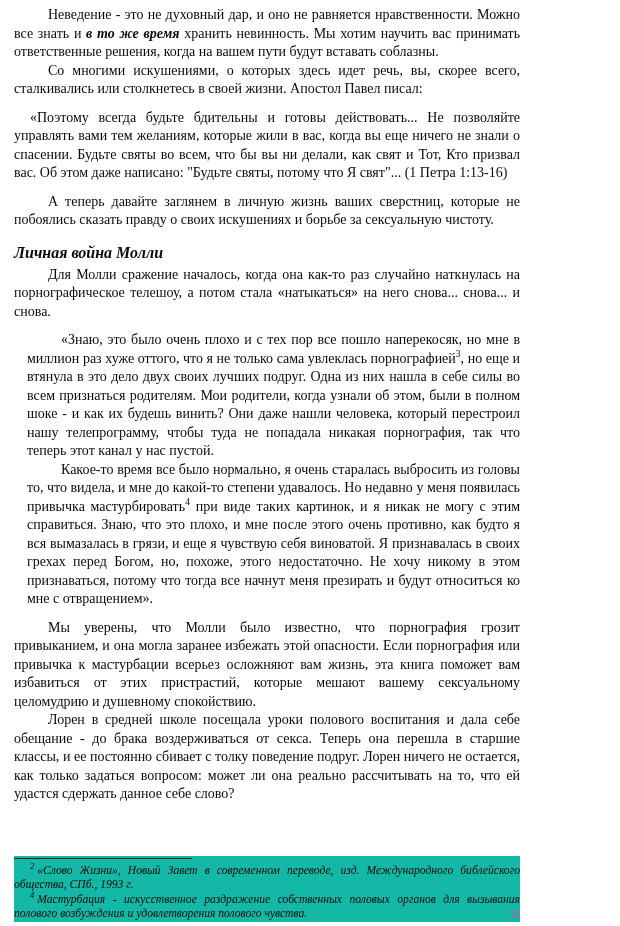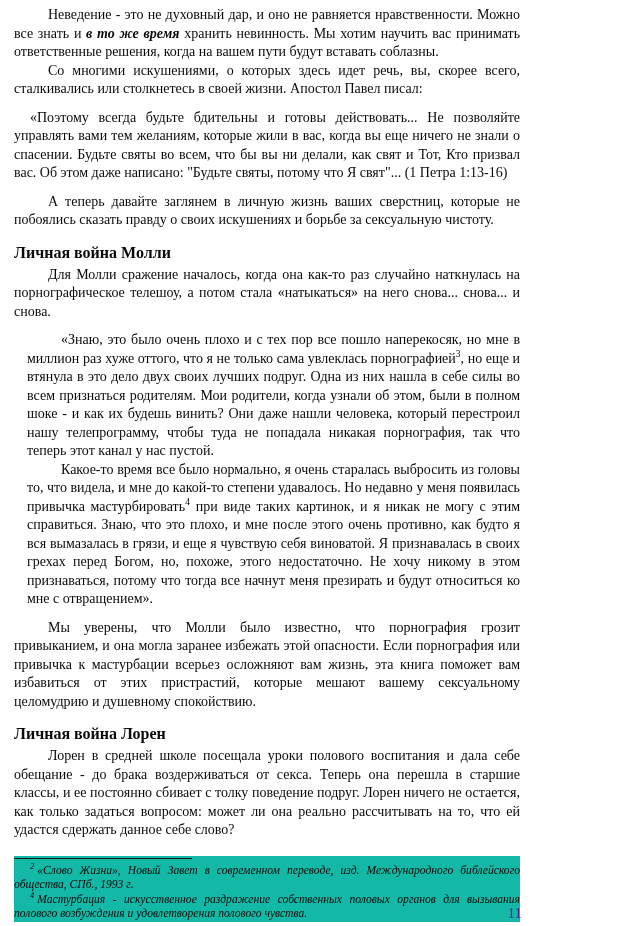--- a/index.html
+++ b/index.html
@@ -24,20 +24,21 @@
     text-align: justify;
   }
   .indent { text-indent: 34px; }
   .quote  { text-indent: 16px; margin-top: 10px; }
   .gap    { margin-top: 10px; }
   .mquote { margin-left: 13px; text-indent: 34px; }
 
   .section-heading {
     font-size: 16px;
     font-weight: 700;
+    font-style: italic;
     margin: 14px 0 4px 0;
   }
 
   .bold-italic { font-weight: 700; font-style: italic; }
 
   sup { font-size: 9.5px; line-height: 0; }
 
   .footnotes {
     position: absolute;
     left: 14px;
@@ -59,22 +60,22 @@
     font-style: italic;
     text-align: justify;
     text-indent: 16px;
   }
   .footnote sup { margin-right: 3px; font-size: 8.5px; }
 
   .page-number {
     position: absolute;
     right: 10px;
     bottom: 4px;
-    font-size: 15px;
-    color: #4c1d95;
+    font-size: 13px;
+    color: #ec4899;
     z-index: 2;
   }
 </style>
 </head>
 <body>
 
 <div class="page">
 
   <main>
 
@@ -91,21 +92,20 @@
     <h2 class="section-heading">Личная война Молли</h2>
 
     <p class="para indent">Для Молли сражение началось, когда она как-то раз случайно наткнулась на порнографическое телешоу, а потом стала «натыкаться» на него снова... снова... и снова.</p>
 
     <p class="para mquote gap"><span>«Знаю, это было очень плохо и с тех пор все пошло наперекосяк, но мне в миллион раз хуже оттого, что я не только сама увлеклась порнографией</span><sup>3</sup><span>, но еще и втянула в это дело двух своих лучших подруг. Одна из них нашла в себе силы во всем признаться родителям. Мои родители, когда узнали об этом, были в полном шоке - и как их будешь винить? Они даже нашли человека, который перестроил нашу телепрограмму, чтобы туда не попадала никакая порнография, так что теперь этот канал у нас пустой.</span></p>
 
     <p class="para mquote"><span>Какое-то время все было нормально, я очень старалась выбросить из головы то, что видела, и мне до какой-то степени удавалось. Но недавно у меня появилась привычка мастурбировать</span><sup>4</sup><span> при виде таких картинок, и я никак не могу с этим справиться. Знаю, что это плохо, и мне после этого очень противно, как будто я вся вымазалась в грязи, и еще я чувствую себя виноватой. Я признавалась в своих грехах перед Богом, но, похоже, этого недостаточно. Не хочу никому в этом признаваться, потому что тогда все начнут меня презирать и будут относиться ко мне с отвращением».</span></p>
 
     <p class="para indent gap">Мы уверены, что Молли было известно, что порнография грозит привыканием, и она могла заранее избежать этой опасности. Если порнография или привычка к мастурбации всерьез осложняют вам жизнь, эта книга поможет вам избавиться от этих пристрастий, которые мешают вашему сексуальному целомудрию и душевному спокойствию.</p>
 
-    <h2 class="section-heading">Личная война Лорен</h2>
 
     <p class="para indent">Лорен в средней школе посещала уроки полового воспитания и дала себе обещание - до брака воздерживаться от секса. Теперь она перешла в старшие классы, и ее постоянно сбивает с толку поведение подруг. Лорен ничего не остается, как только задаться вопросом: может ли она реально рассчитывать на то, что ей удастся сдержать данное себе слово?</p>
 
   </main>
 
   <footer class="footnotes">
     <div class="footnote-rule"></div>
     <p class="footnote"><sup>2</sup><span>«Слово Жизни», Новый Завет в современном переводе, изд. Международного библейского общества, СПб., 1993 г.</span></p>
     <p class="footnote"><sup>4</sup><span>Мастурбация - искусственное раздражение собственных половых органов для вызывания полового возбуждения и удовлетворения полового чувства.</span></p>
   </footer>

